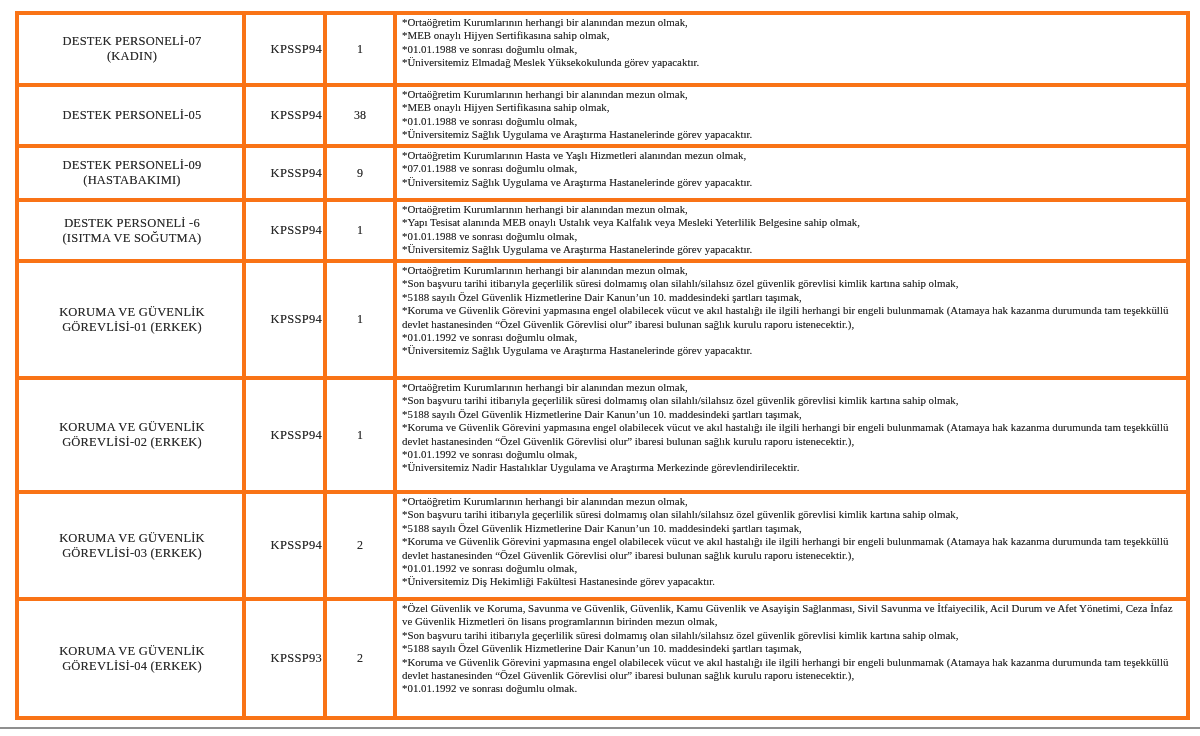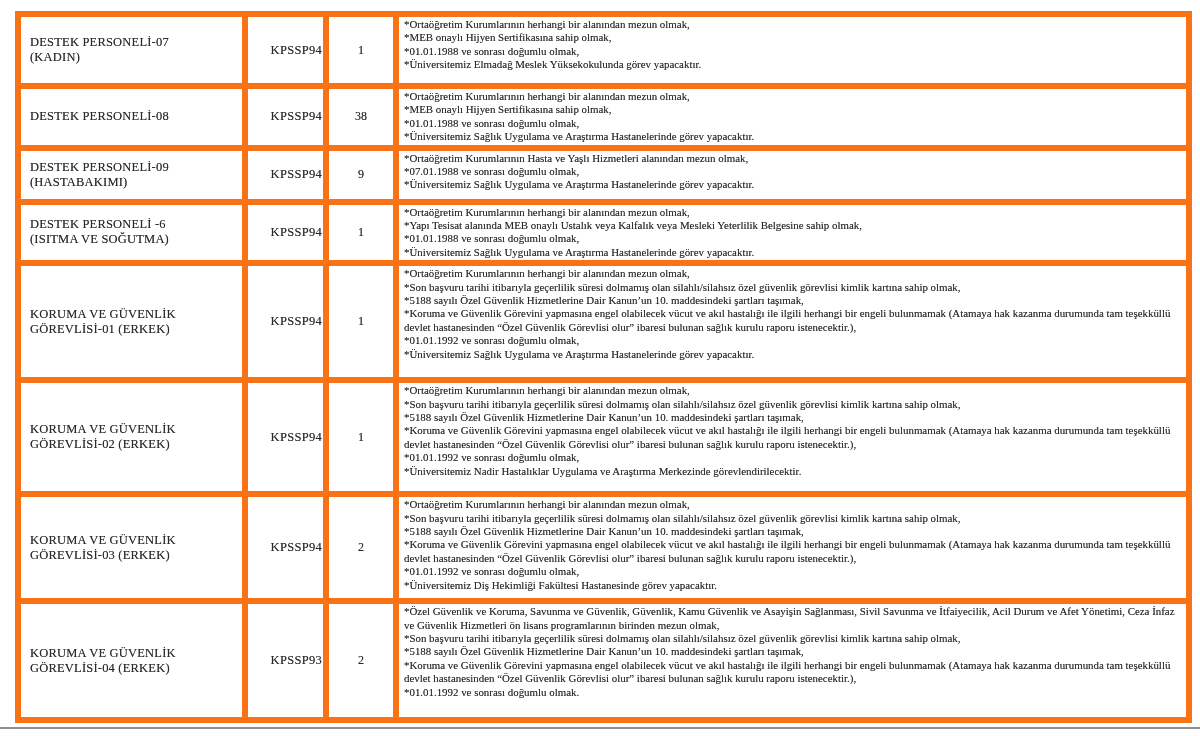--- a/index.html
+++ b/index.html
@@ -20,30 +20,31 @@
   table.jobs {
     position: absolute;
     left: 15px;
     top: 11px;
     width: 1171px;
     border-collapse: collapse;
     table-layout: fixed;
     text-shadow: 0 0 0.6px rgba(45,45,45,0.55);
   }
   table.jobs td {
-    border: 6px solid #f97316;
+    border: 4px solid #f97316;
     overflow: hidden;
   }
   td.c-pos {
     vertical-align: middle;
     padding: 2px 6px 2px 9px;
     font-size: 12.5px;
     line-height: 15px;
     white-space: pre-line;
     letter-spacing: 0.2px;
+    text-align: center;
   }
   td.c-kpss {
     vertical-align: middle;
     text-align: right;
     font-size: 12.5px;
     letter-spacing: 0.3px;
   }
   td.c-quota {
     vertical-align: middle;
     text-align: center;
@@ -82,21 +83,21 @@
         <td class="c-pos">DESTEK PERSONELİ-07
 (KADIN)</td>
         <td class="c-kpss">KPSSP94</td>
         <td class="c-quota">1</td>
         <td class="c-req">*Ortaöğretim Kurumlarının herhangi bir alanından mezun olmak,
 *MEB onaylı Hijyen Sertifikasına sahip olmak,
 *01.01.1988 ve sonrası doğumlu olmak,
 *Üniversitemiz Elmadağ Meslek Yüksekokulunda görev yapacaktır.</td>
       </tr>
       <tr style="height:61px">
-        <td class="c-pos">DESTEK PERSONELİ-08</td>
+        <td class="c-pos">DESTEK PERSONELİ-05</td>
         <td class="c-kpss">KPSSP94</td>
         <td class="c-quota">38</td>
         <td class="c-req">*Ortaöğretim Kurumlarının herhangi bir alanından mezun olmak,
 *MEB onaylı Hijyen Sertifikasına sahip olmak,
 *01.01.1988 ve sonrası doğumlu olmak,
 *Üniversitemiz Sağlık Uygulama ve Araştırma Hastanelerinde görev yapacaktır.</td>
       </tr>
       <tr style="height:54px">
         <td class="c-pos">DESTEK PERSONELİ-09
 (HASTABAKIMI)</td>

